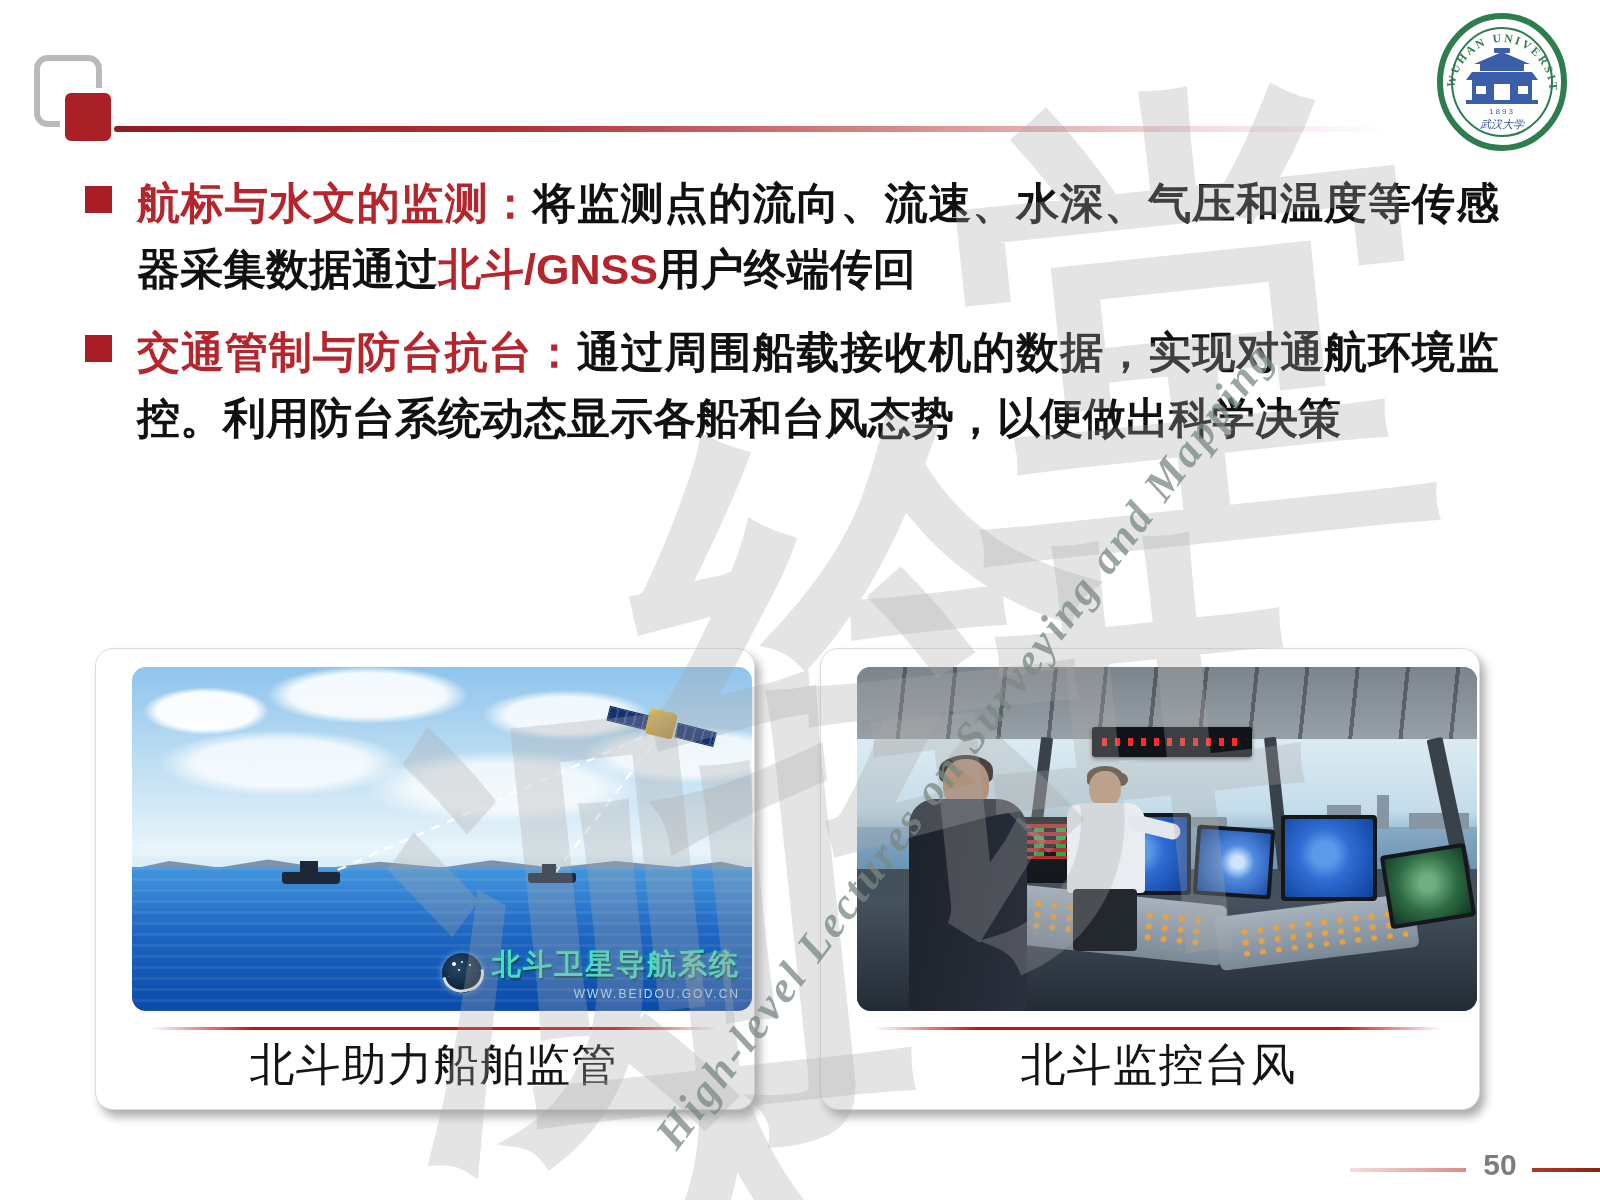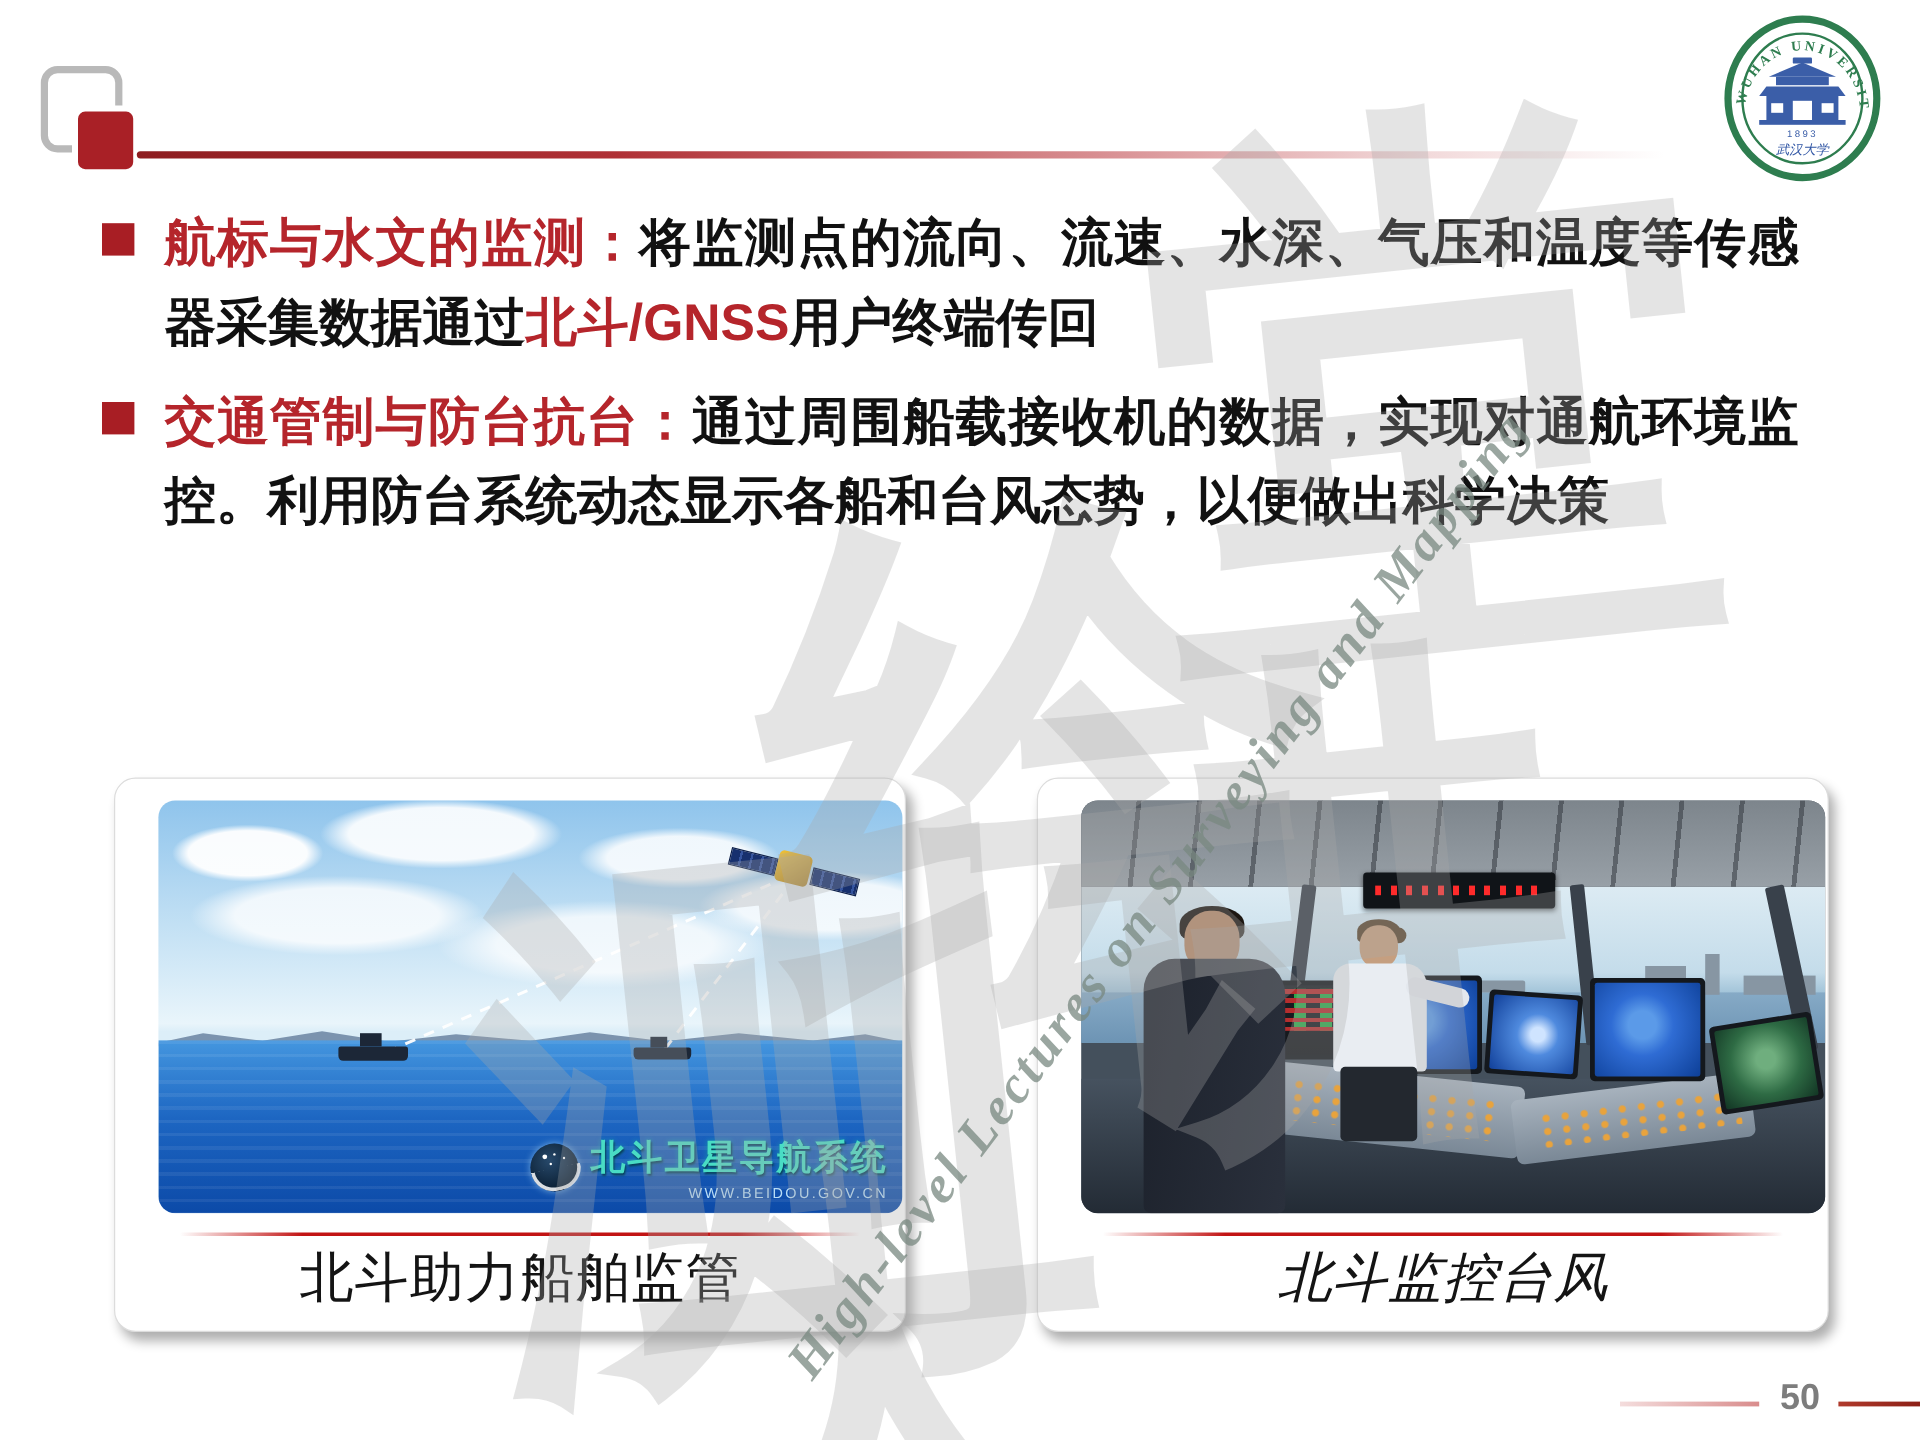--- a/index.html
+++ b/index.html
@@ -22,21 +22,21 @@
   .bullet .sq{position:absolute;left:0;top:16px;width:27px;height:27px;background:#a81e24;}
   .bullet .txt{margin-left:52px;width:1362px;font-size:43px;line-height:66px;font-weight:bold;
                text-align:justify;color:#111;}
   .bullet .txt .red{color:#b5252b;}
   .bullet .txt .black{color:#111;}
 
   
   .card{position:absolute;top:648px;width:660px;height:462px;background:#fff;border:1px solid #dcdcdc;
         border-radius:18px;box-shadow:5px 7px 10px rgba(0,0,0,0.32);box-sizing:border-box;padding:18px 19px 0 36px;z-index:1;}
   .card-left{left:95px;}
-  .card-right{left:864px;font-style:italic;}
+  .card-right{left:820px;}
   .fig{position:relative;width:620px;height:344px;border-radius:14px;overflow:hidden;}
   .cap-line{width:94%;height:3px;margin:16px auto 0 auto;border-radius:2px;
       background:linear-gradient(90deg,rgba(200,20,20,0) 0%,#c21414 18%,#c21414 82%,rgba(200,20,20,0) 100%);}
   .caption{margin-top:5px;text-align:center;font-size:45px;color:#141414;letter-spacing:1px;}
 
   
   .sea-fig{background:linear-gradient(#8fc4ec 0%,#c2e0f4 30%,#e9f5fb 54%,#dceef8 56%);}
   .clouds{position:absolute;left:0;top:0;width:100%;height:58%;
      background:
        radial-gradient(90px 34px at 12% 22%,rgba(255,255,255,.95) 0 55%,transparent 70%),

